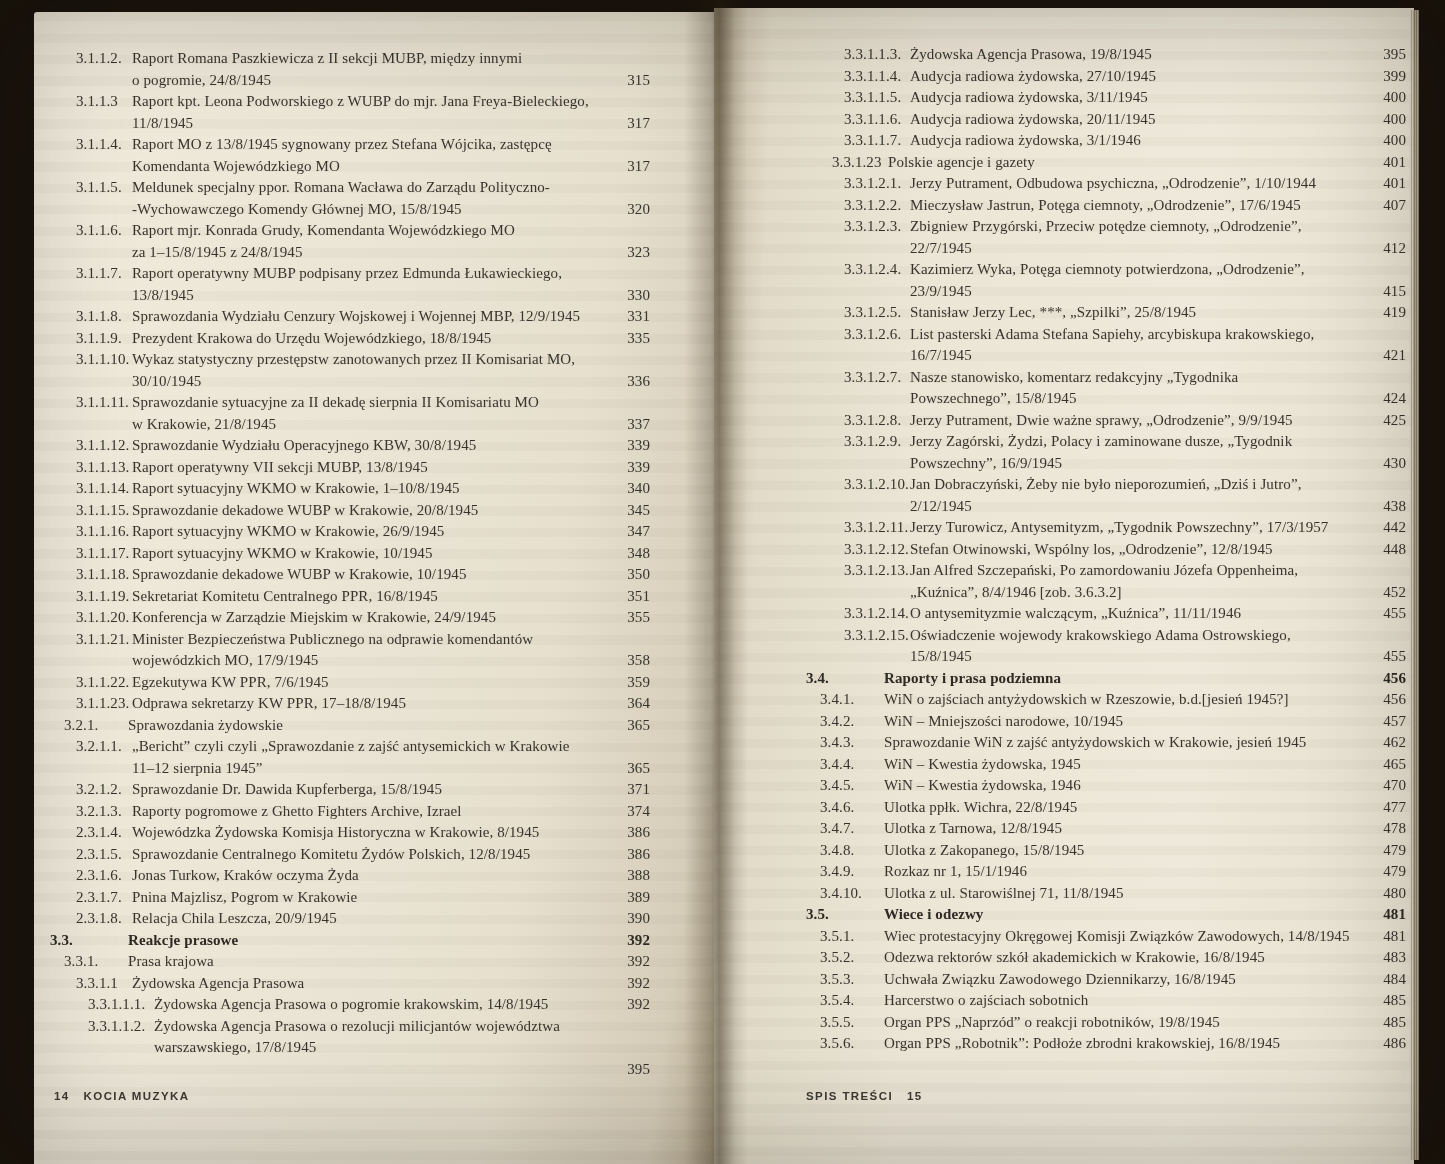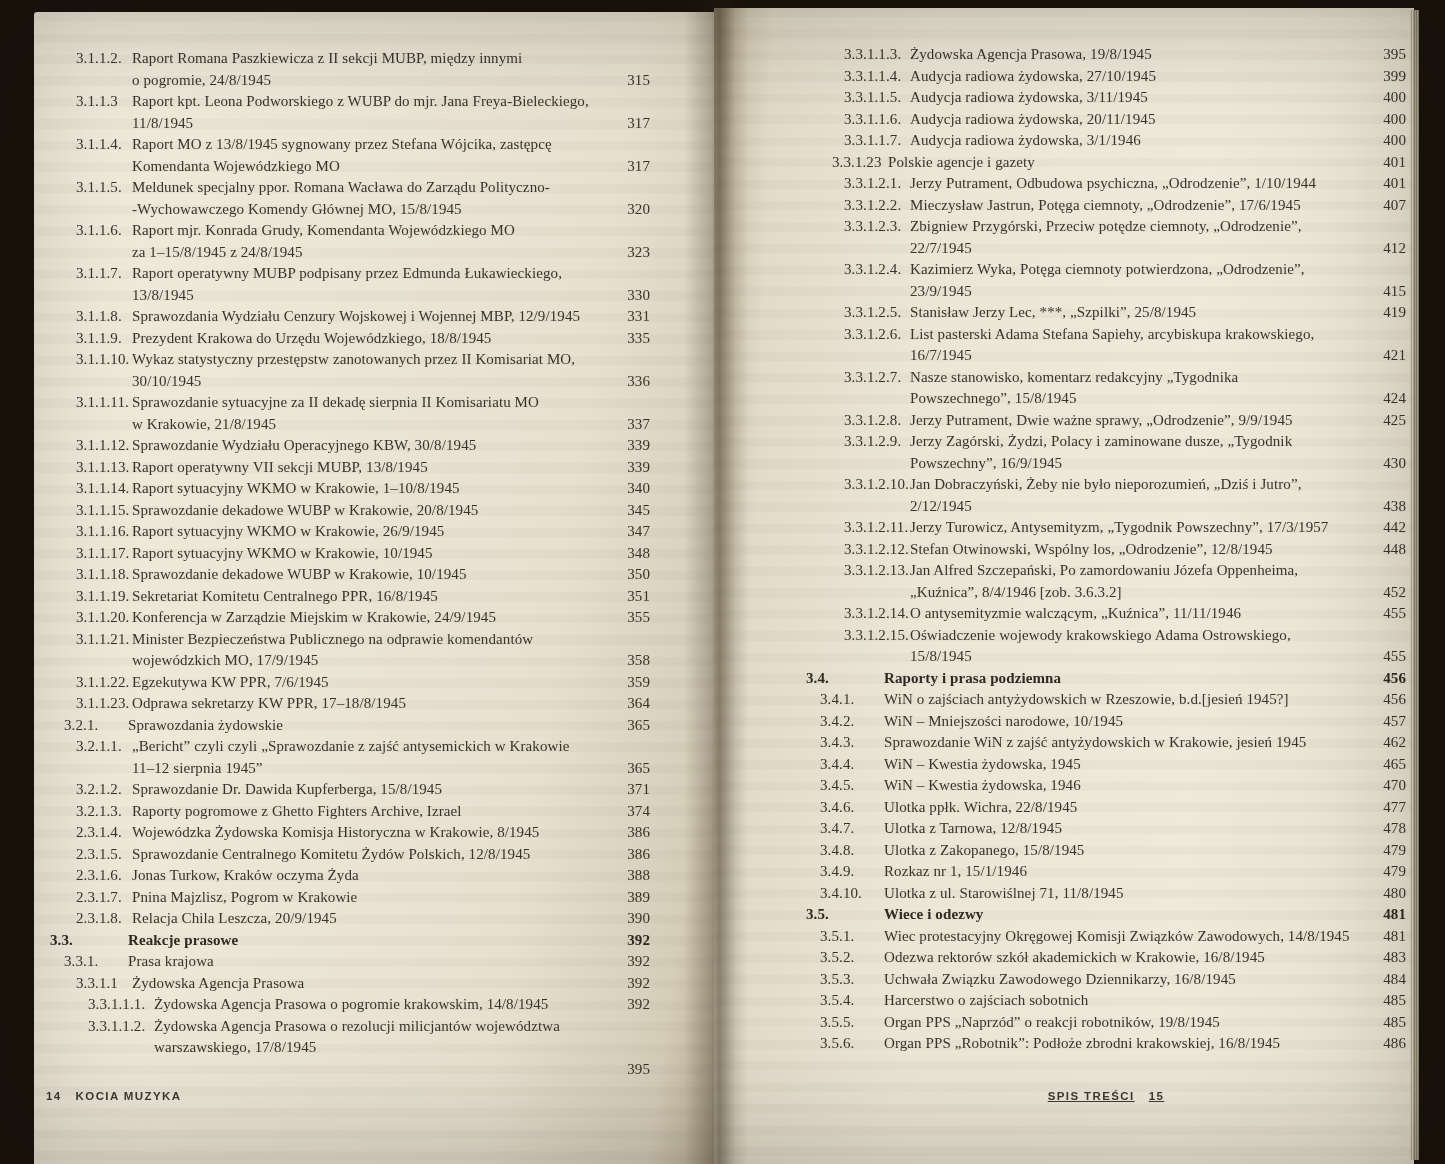--- a/index.html
+++ b/index.html
@@ -62,22 +62,22 @@
   .lv5 { padding-left:38px; } .lv5 .num { width:66px; }
 
   .entry.bold { font-weight:700; color:#2a2721; }
 
   .footer {
     position:absolute; top:1090px;
     font-family:"Liberation Sans", sans-serif;
     font-size:11.5px; font-weight:700; letter-spacing:1.4px;
     color:#3d3a32;
   }
-  .footer-left  { left:46px;text-align:right; }
-  .footer-right { left:806px; width:600px; text-align:center;text-decoration:underline; }
+  .footer-left  { left:54px;text-align:right; }
+  .footer-right { left:806px; width:600px; text-align:left; }
   .footer .f-gap { display:inline-block; width:14px; }
 </style>
 </head>
 <body>
 
 <div class="page page-left">
   <div class="toc toc-left">
 
       <div class="entry lv4">
         <div class="lead">

